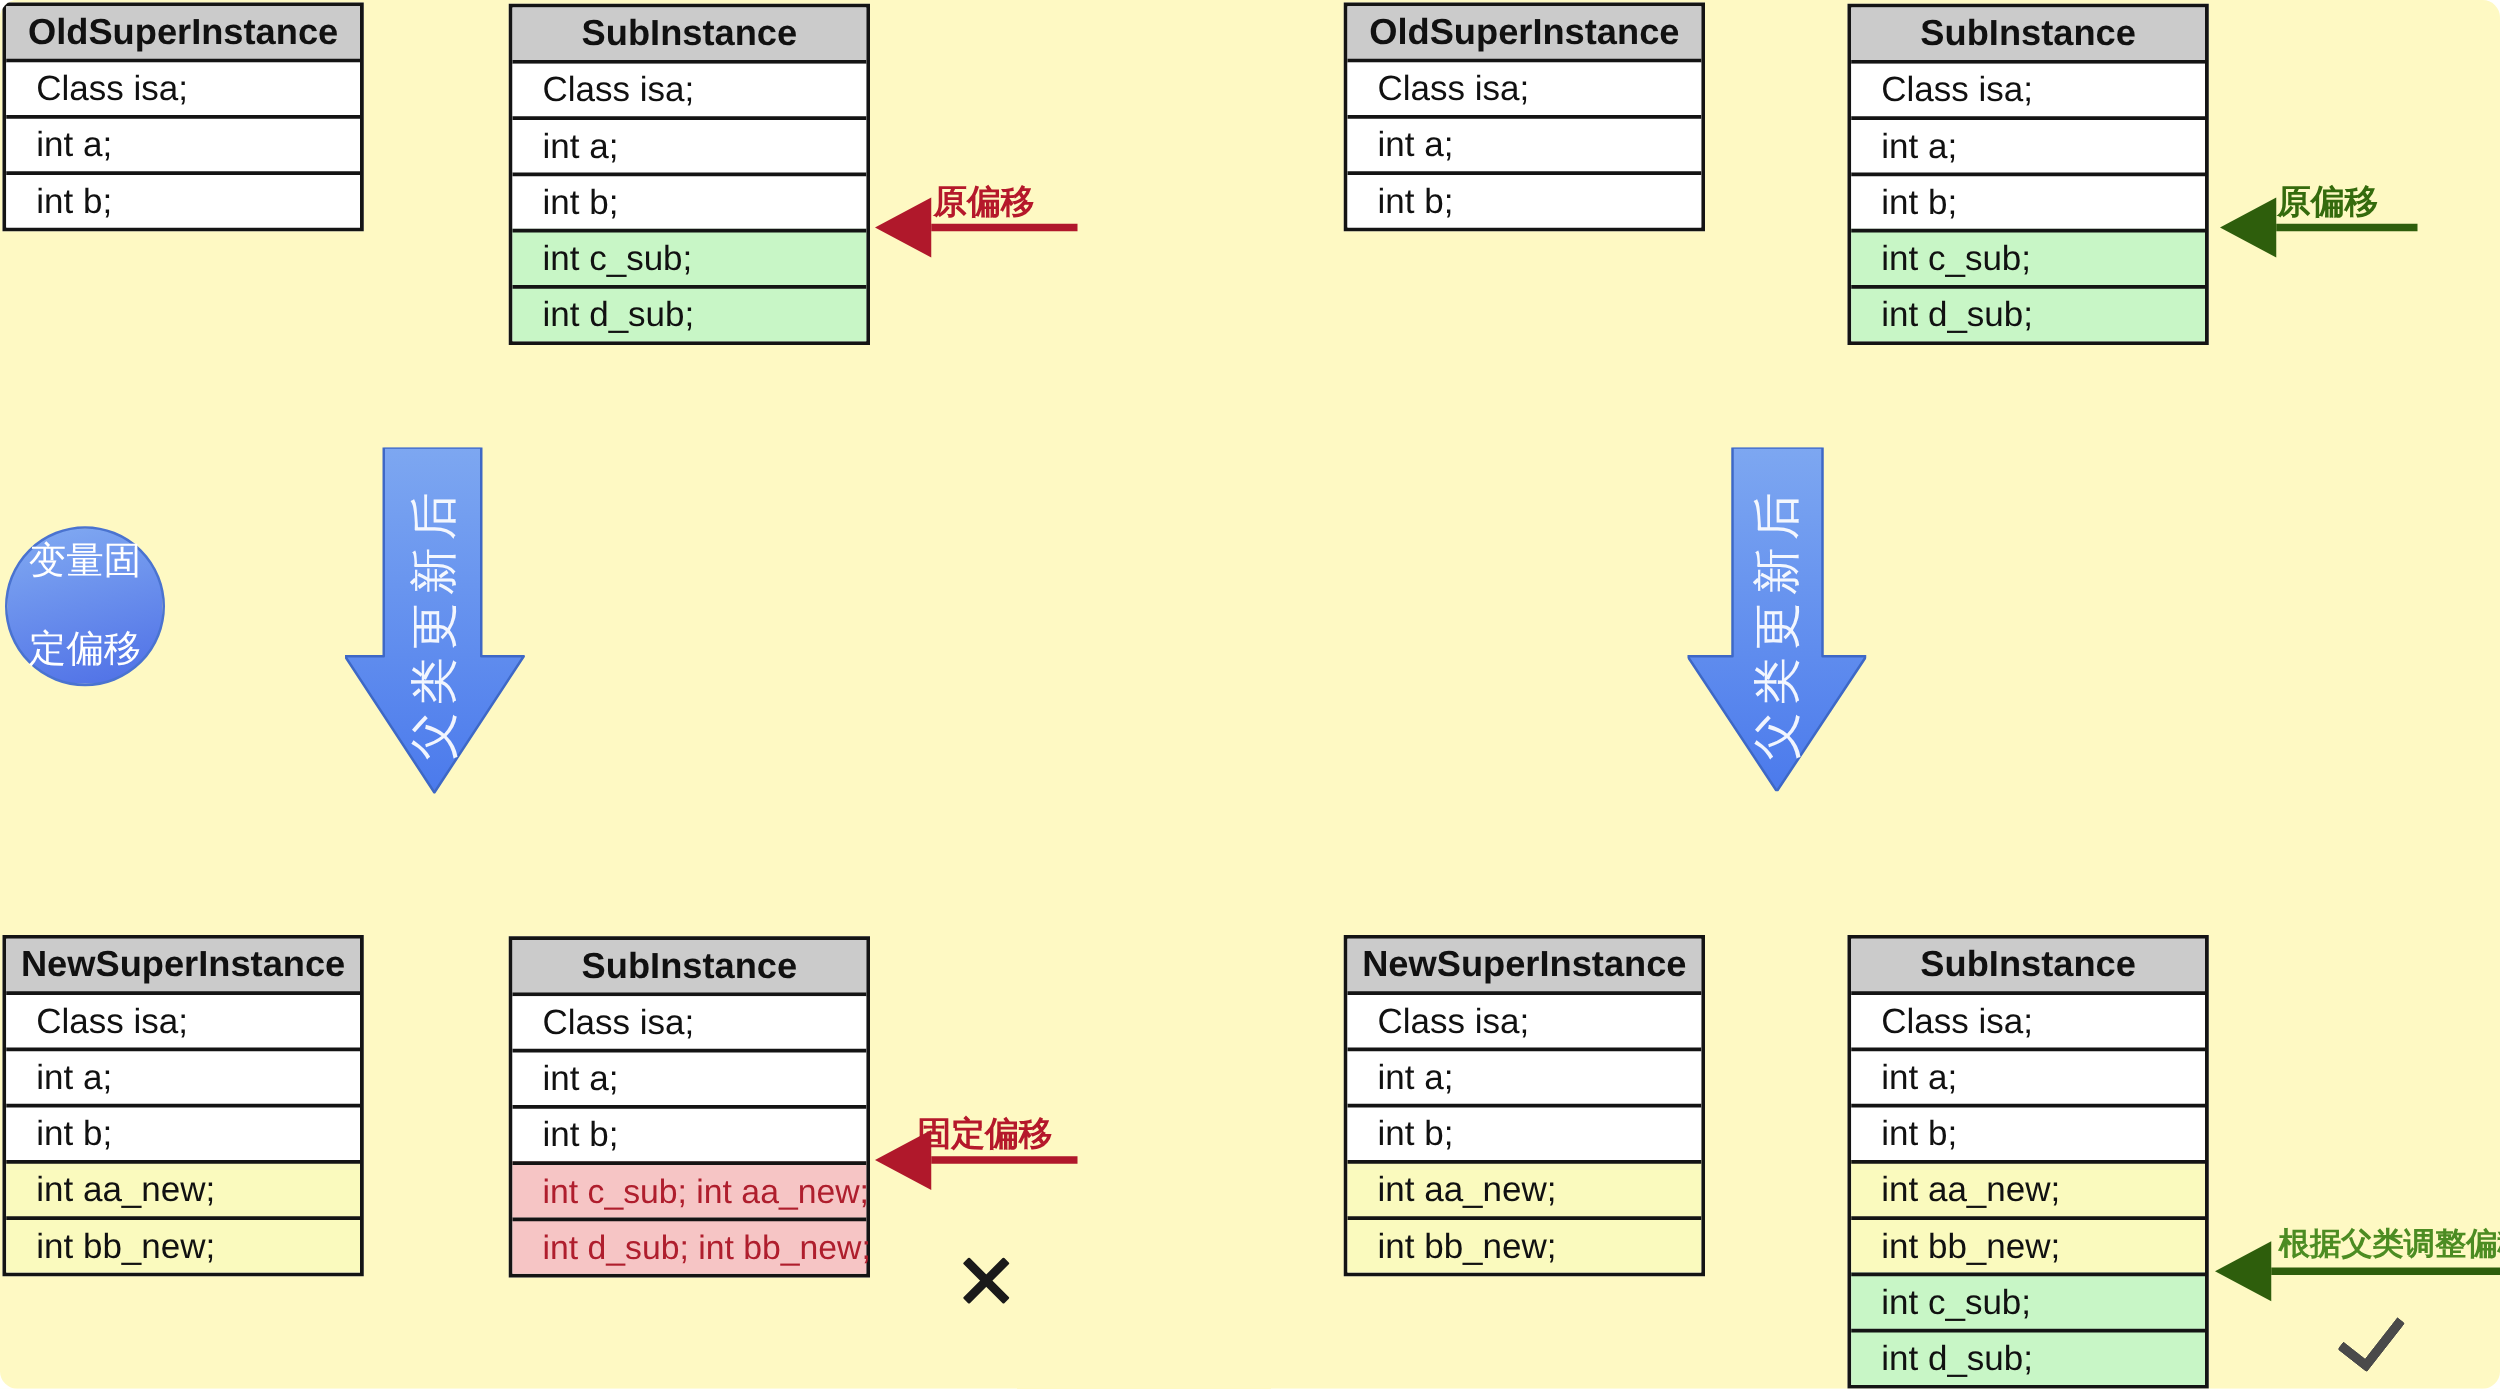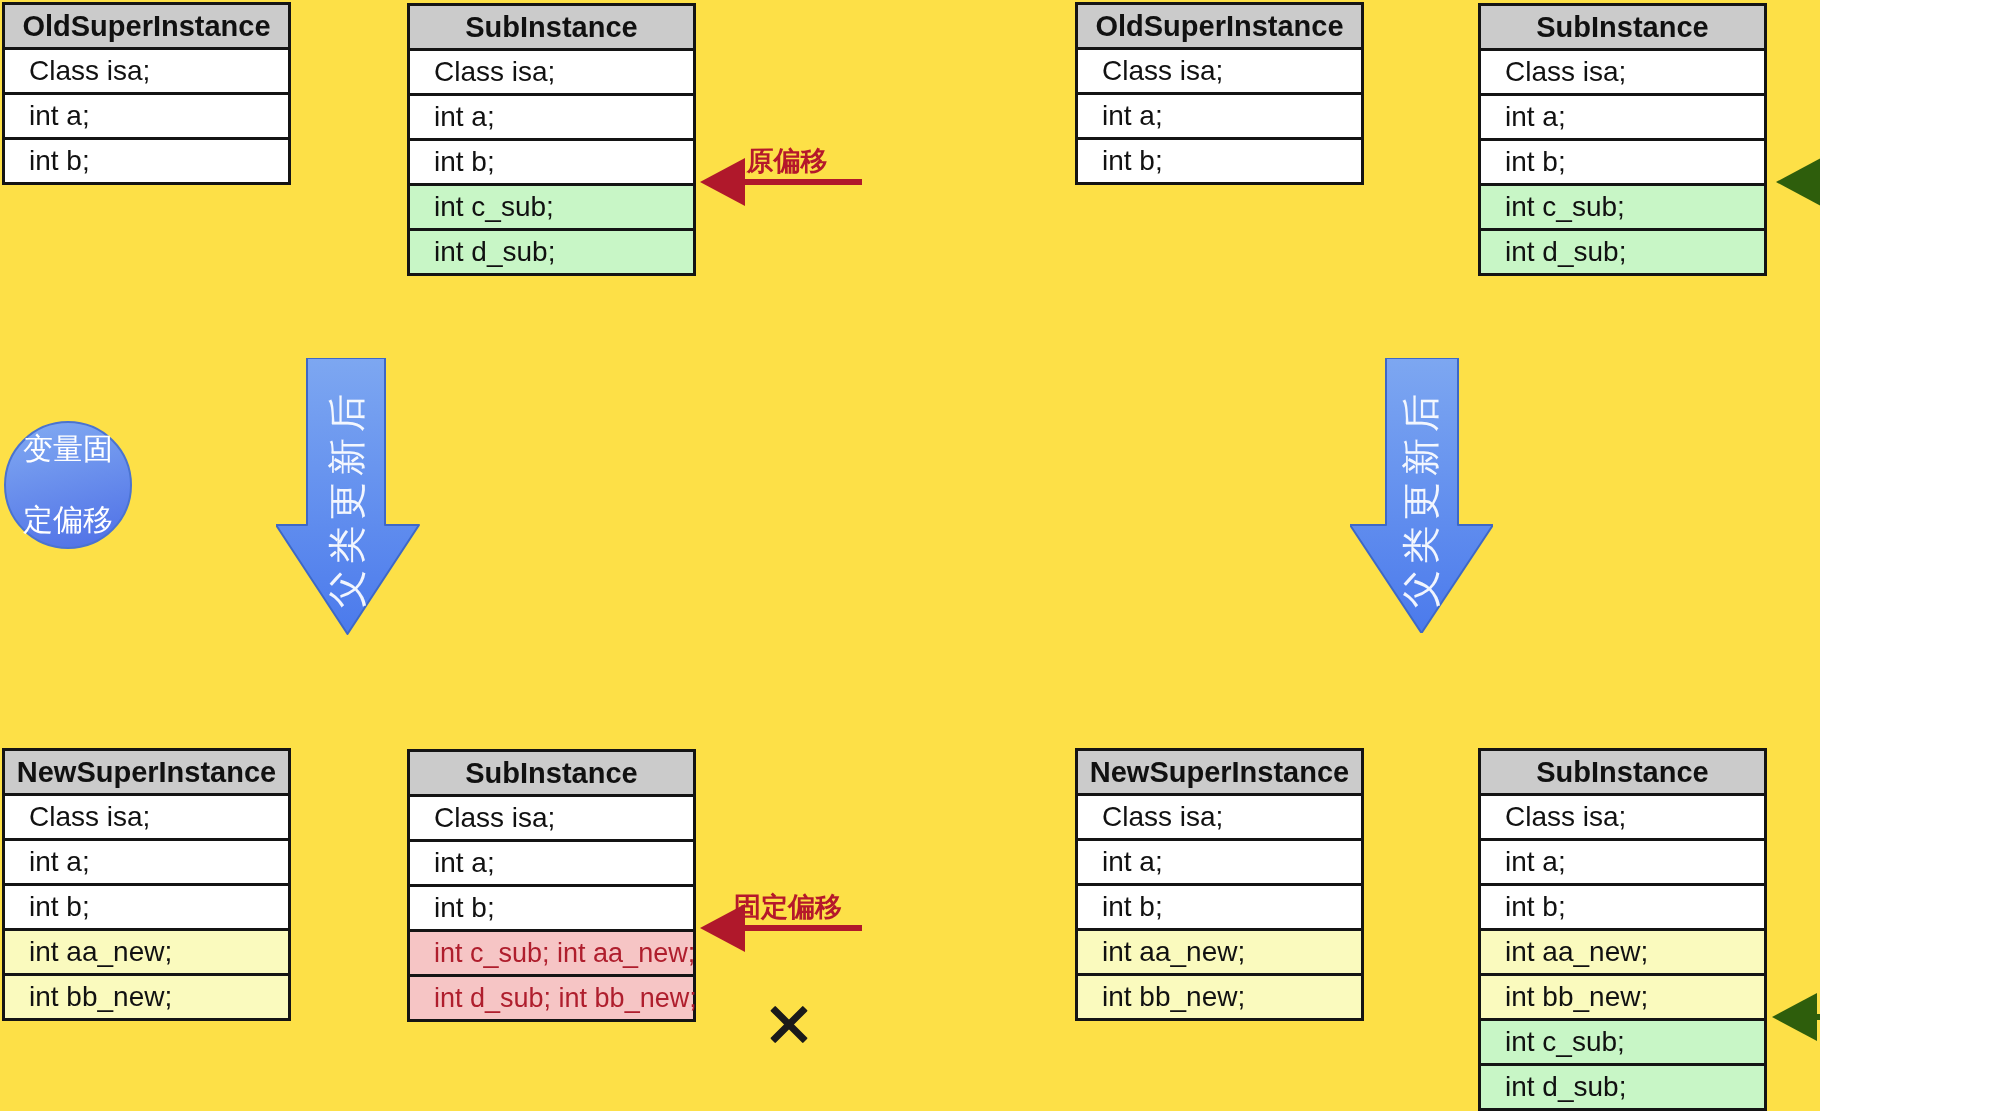--- a/index.html
+++ b/index.html
@@ -1,17 +1,17 @@
 <!DOCTYPE html>
 <html><head>
 <meta charset="utf-8">
 <style>
   html,body{margin:0;padding:0;background:#fff;}
-  .canvas{position:relative;width:1820px;height:1111px;background:#fde047;overflow:hidden;
-          font-family:"Liberation Sans", sans-serif;color:#111;}
+  .canvas{position:relative;width:2000px;height:1111px;background:#fef9c3;overflow:hidden;
+          font-family:"Liberation Sans", sans-serif;color:#111;border-radius:14px;}
 
   
   .uml-table{position:absolute;width:289px;box-sizing:border-box;border:3px solid #141414;background:#fff;}
   .uml-header{height:42px;background:#cbcbcb;border-bottom:3px solid #141414;display:flex;align-items:center;
               justify-content:center;font-weight:bold;font-size:29px;white-space:nowrap;}
   .uml-row{height:42px;display:flex;align-items:center;padding-left:24px;font-size:28px;white-space:nowrap;
            box-sizing:content-box;}
   .uml-body .uml-row + .uml-row{border-top:3px solid #141414;}
   .bg-white{background:#ffffff;}
   .bg-green{background:#c8f6c6;text-align:right;}

